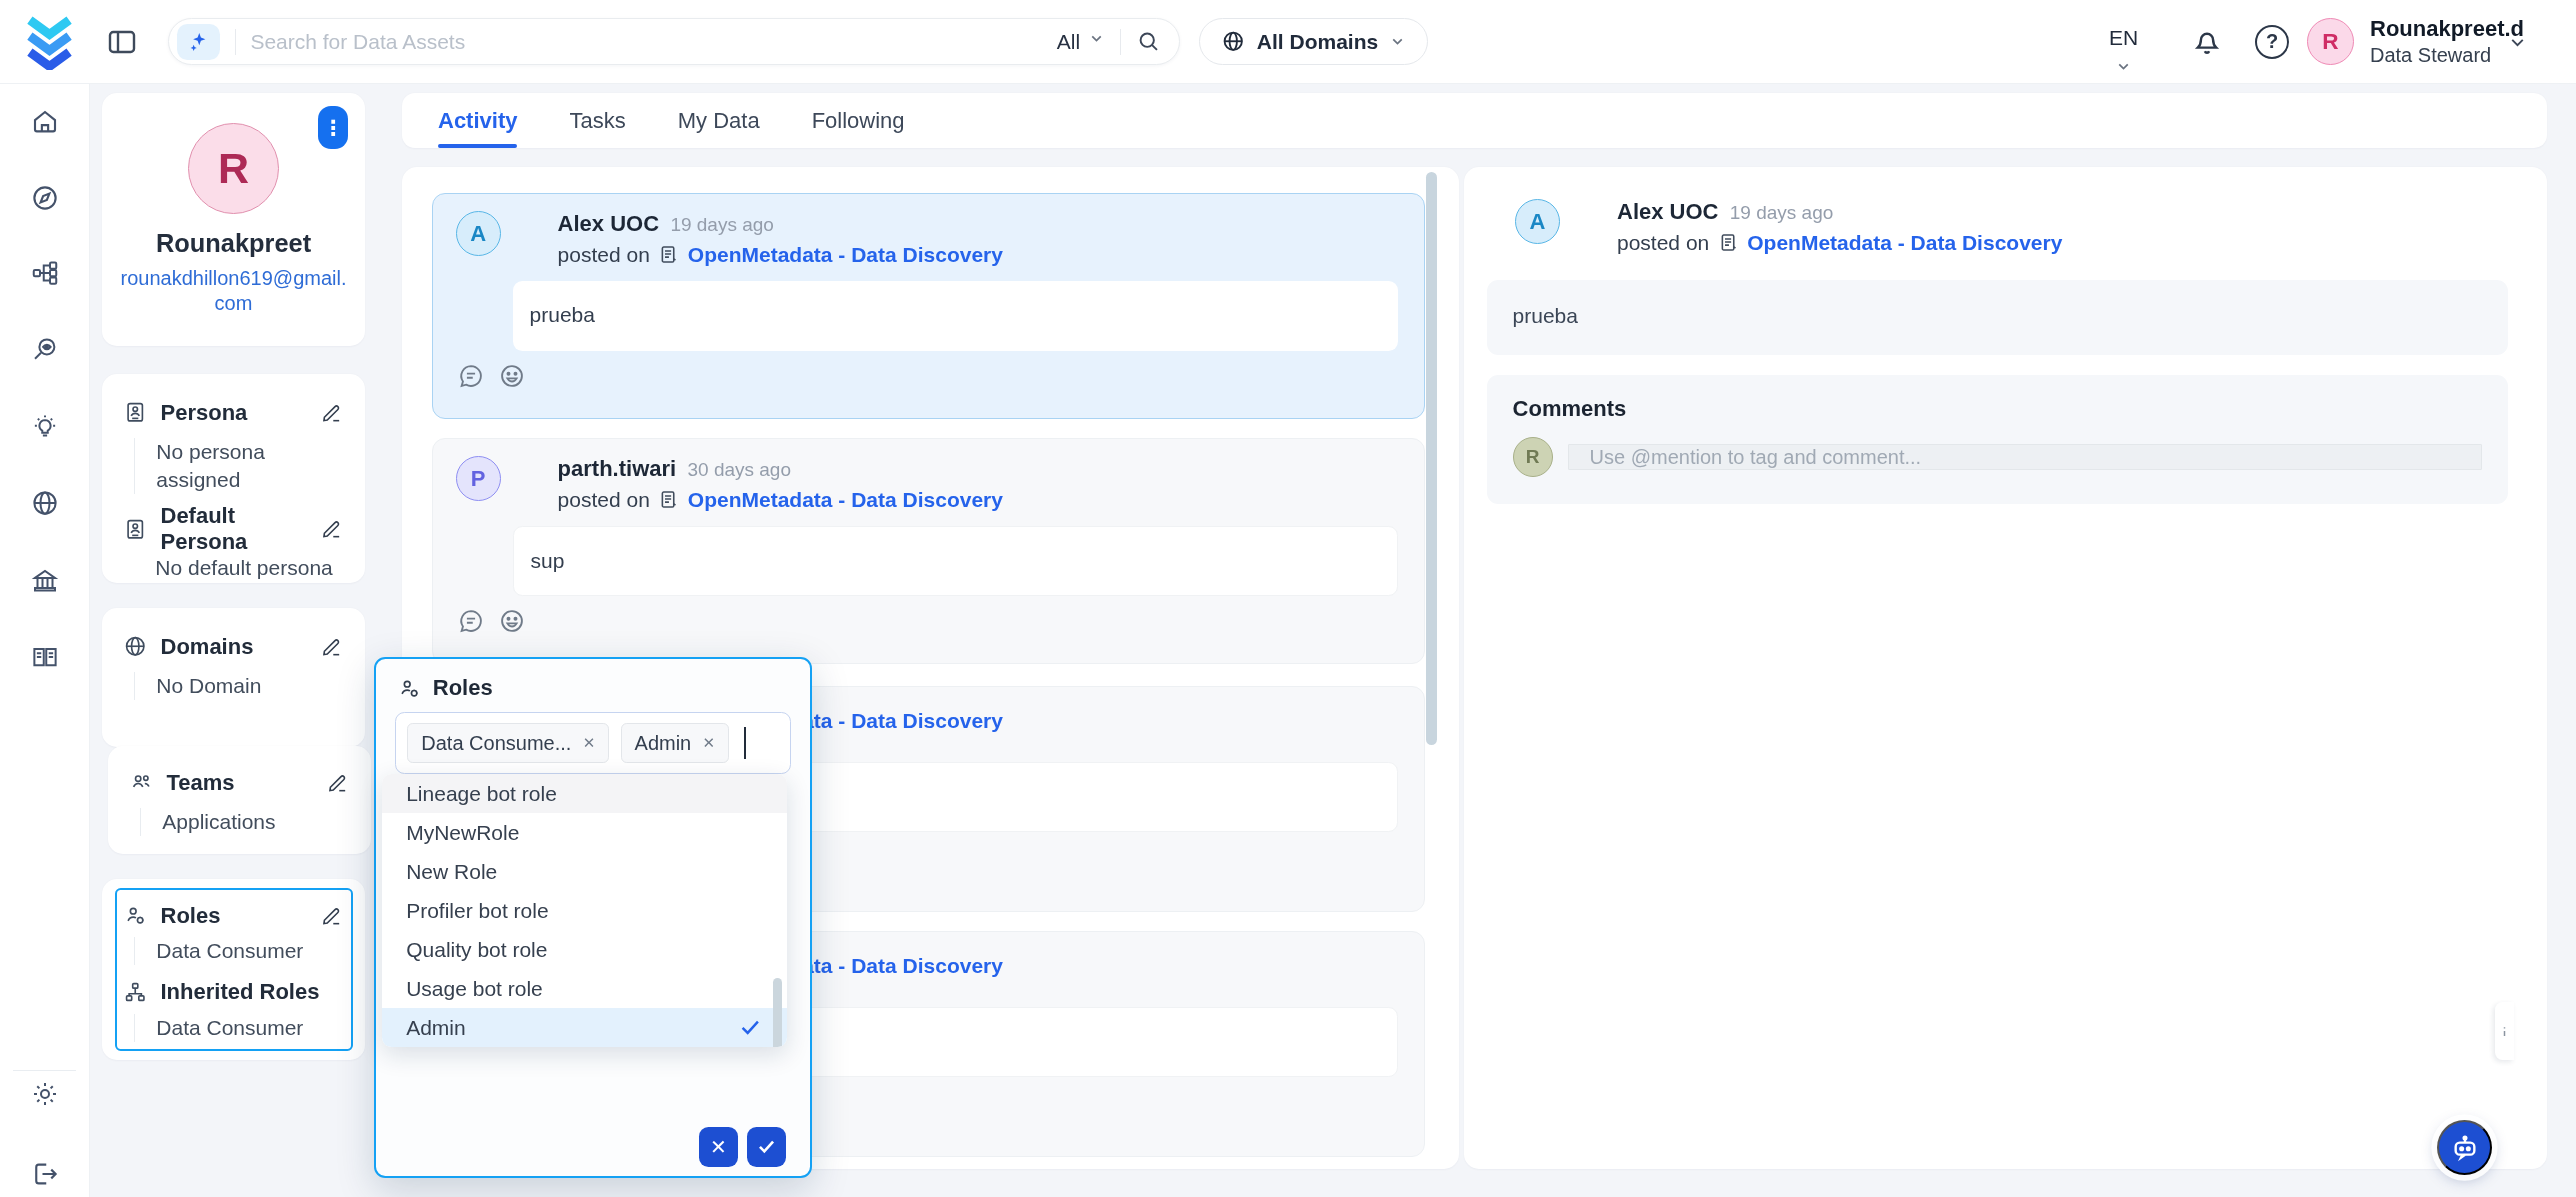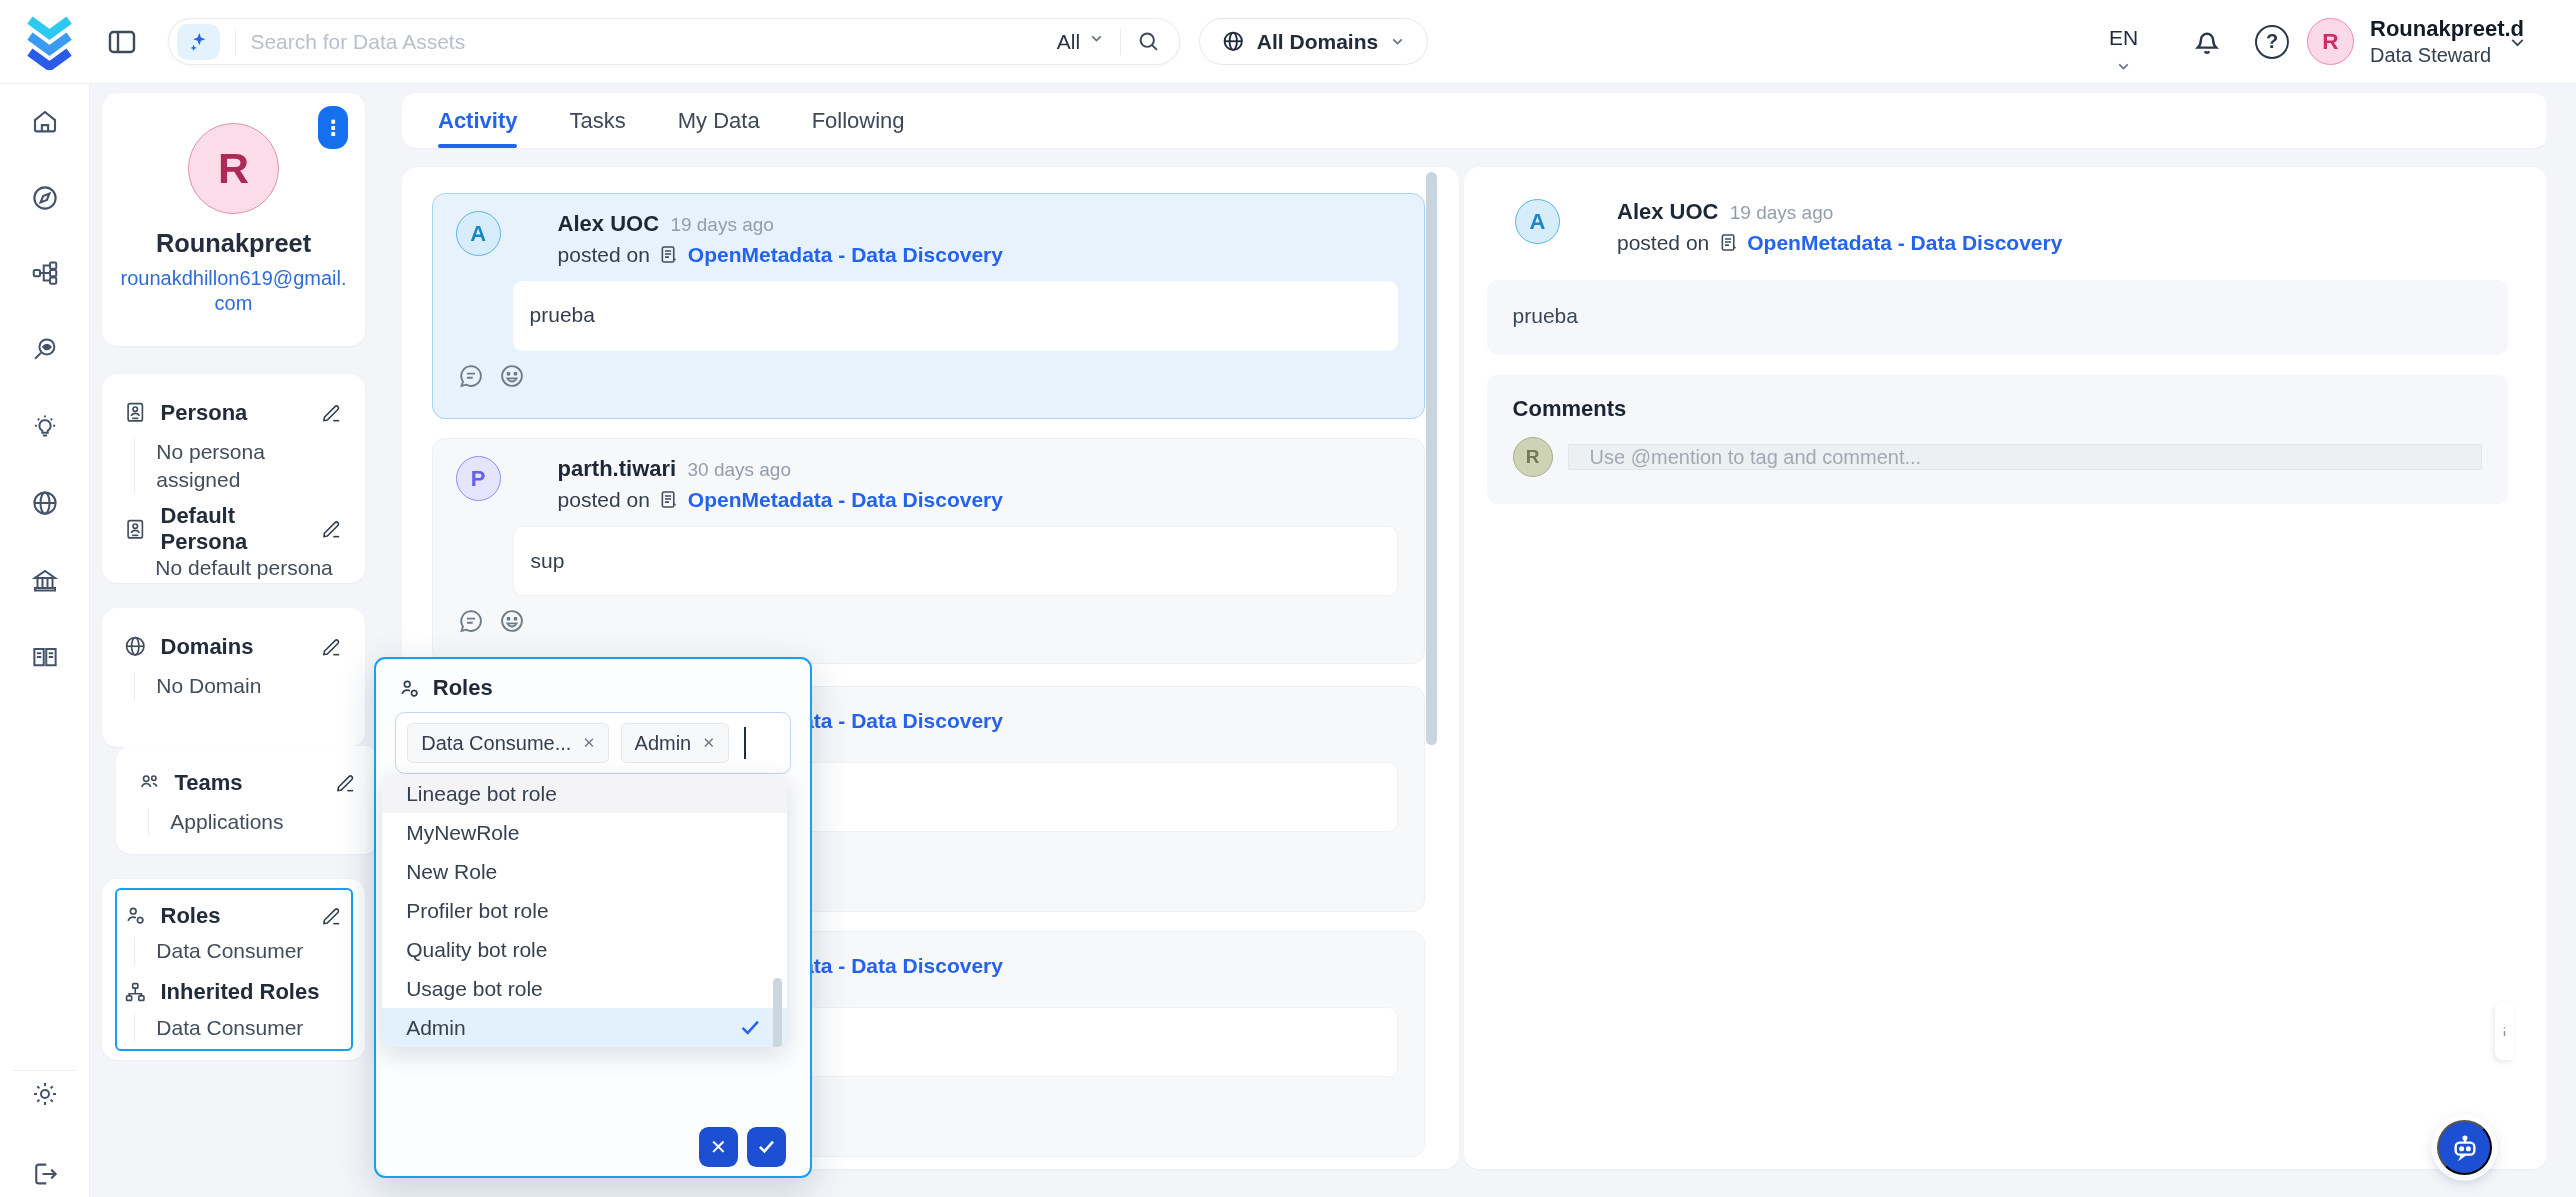--- a/index.html
+++ b/index.html
@@ -50,21 +50,21 @@
 
   .sec-head{display:flex;align-items:center;gap:13px;height:28px;}
   .sec-ico{width:24.5px;height:24.5px;color:#3f4c5e;flex:0 0 auto;}
   .sec-title{flex:1;font-size:22px;font-weight:700;color:#222c3a;}
   .pencil{width:23.6px;height:23.6px;color:#333e4e;}
   .sec-val{margin:11.3px 0 0 11.3px;padding-left:21px;font-size:21px;color:#424d5c;line-height:28px;}
   .sec-val.lined{border-left:1.9px solid #e8ecf0;}
 
   .pcard2{left:102px;top:374px;width:263px;height:209px;padding:24.5px 21px;}
   .pcard3{left:102px;top:608px;width:263px;height:139px;padding:24.5px 21px;}
-  .pcard4{left:116px;top:746px;width:263px;height:108px;padding:22.6px 21px;}
+  .pcard4{left:108px;top:746px;width:263px;height:108px;padding:22.6px 21px;}
   .pcard5{left:102px;top:879px;width:263px;height:181px;padding:22.6px 21px;}
   .roles-outline{position:absolute;left:13px;right:12.3px;top:9.4px;bottom:9.4px;border:2.8px solid var(--popup-border);border-radius:5.7px;pointer-events:none;}
   .gap20{margin-top:21px;}
   .gap12{margin-top:13px;}
 
   
   .tabsbar{left:402px;top:93px;width:2145px;height:55px;border-radius:13px;display:flex;align-items:stretch;padding-left:36px;gap:52px;}
   .tab{position:relative;display:flex;align-items:center;font-size:22px;color:#3d4859;}
   .tab.active{color:var(--link);font-weight:700;}
   .tab.active::after{content:"";position:absolute;left:0;right:0;bottom:0;height:3.8px;border-radius:1.9px;background:var(--link);}

